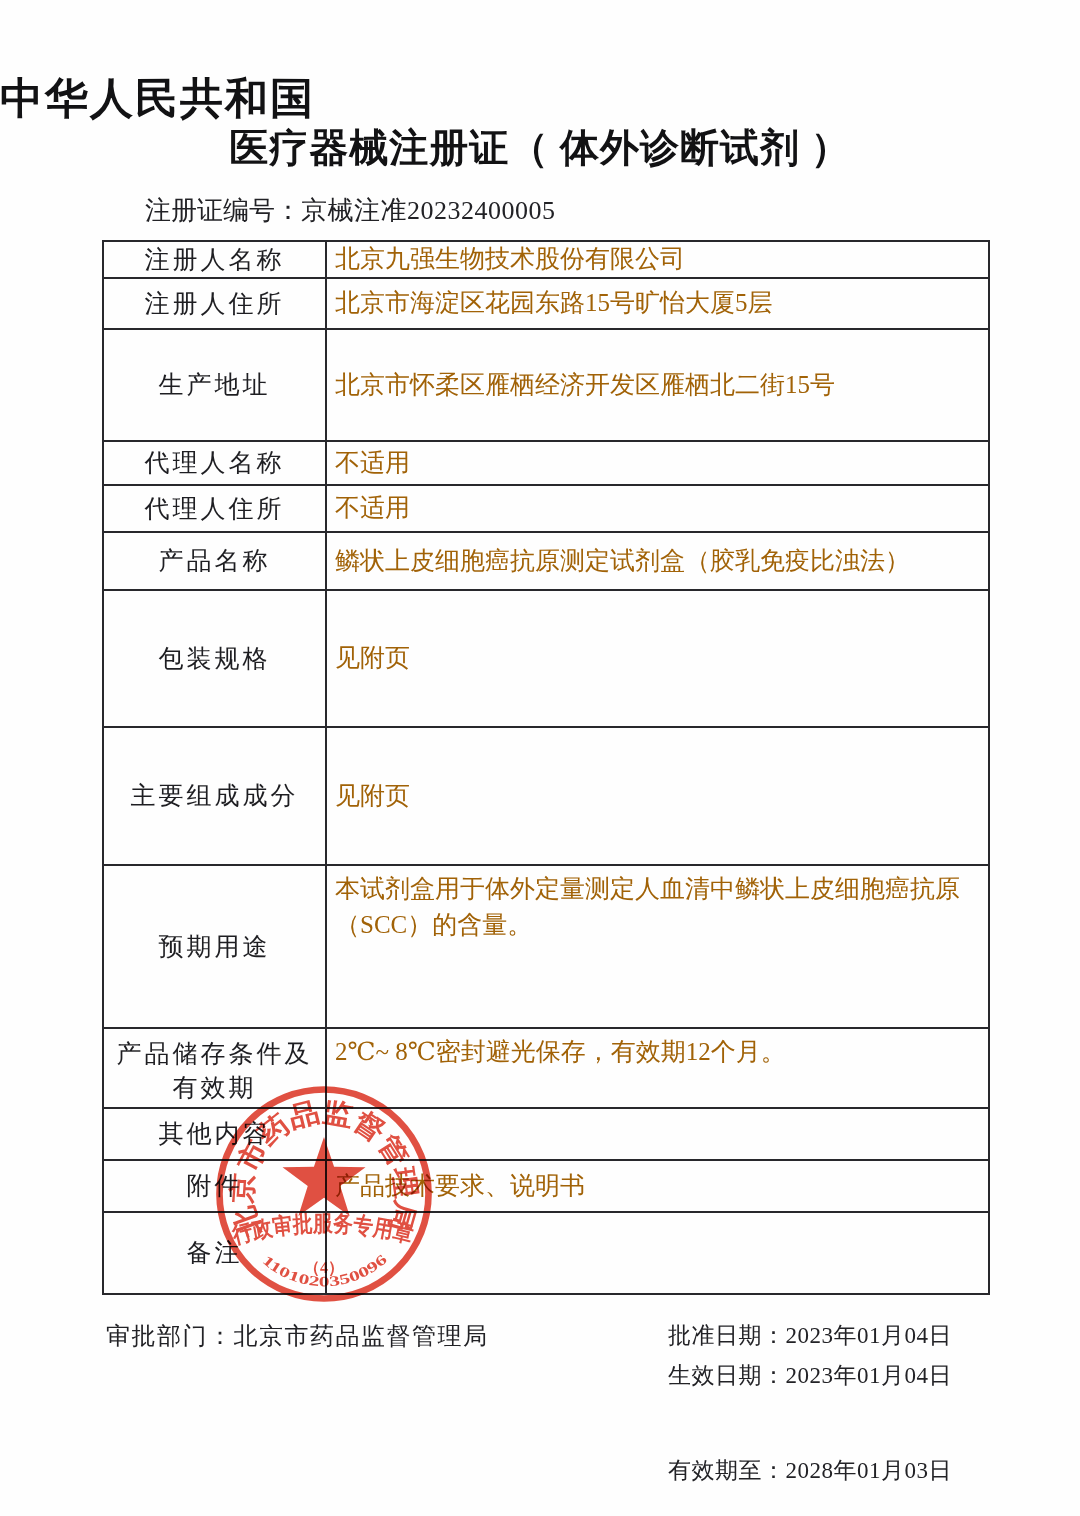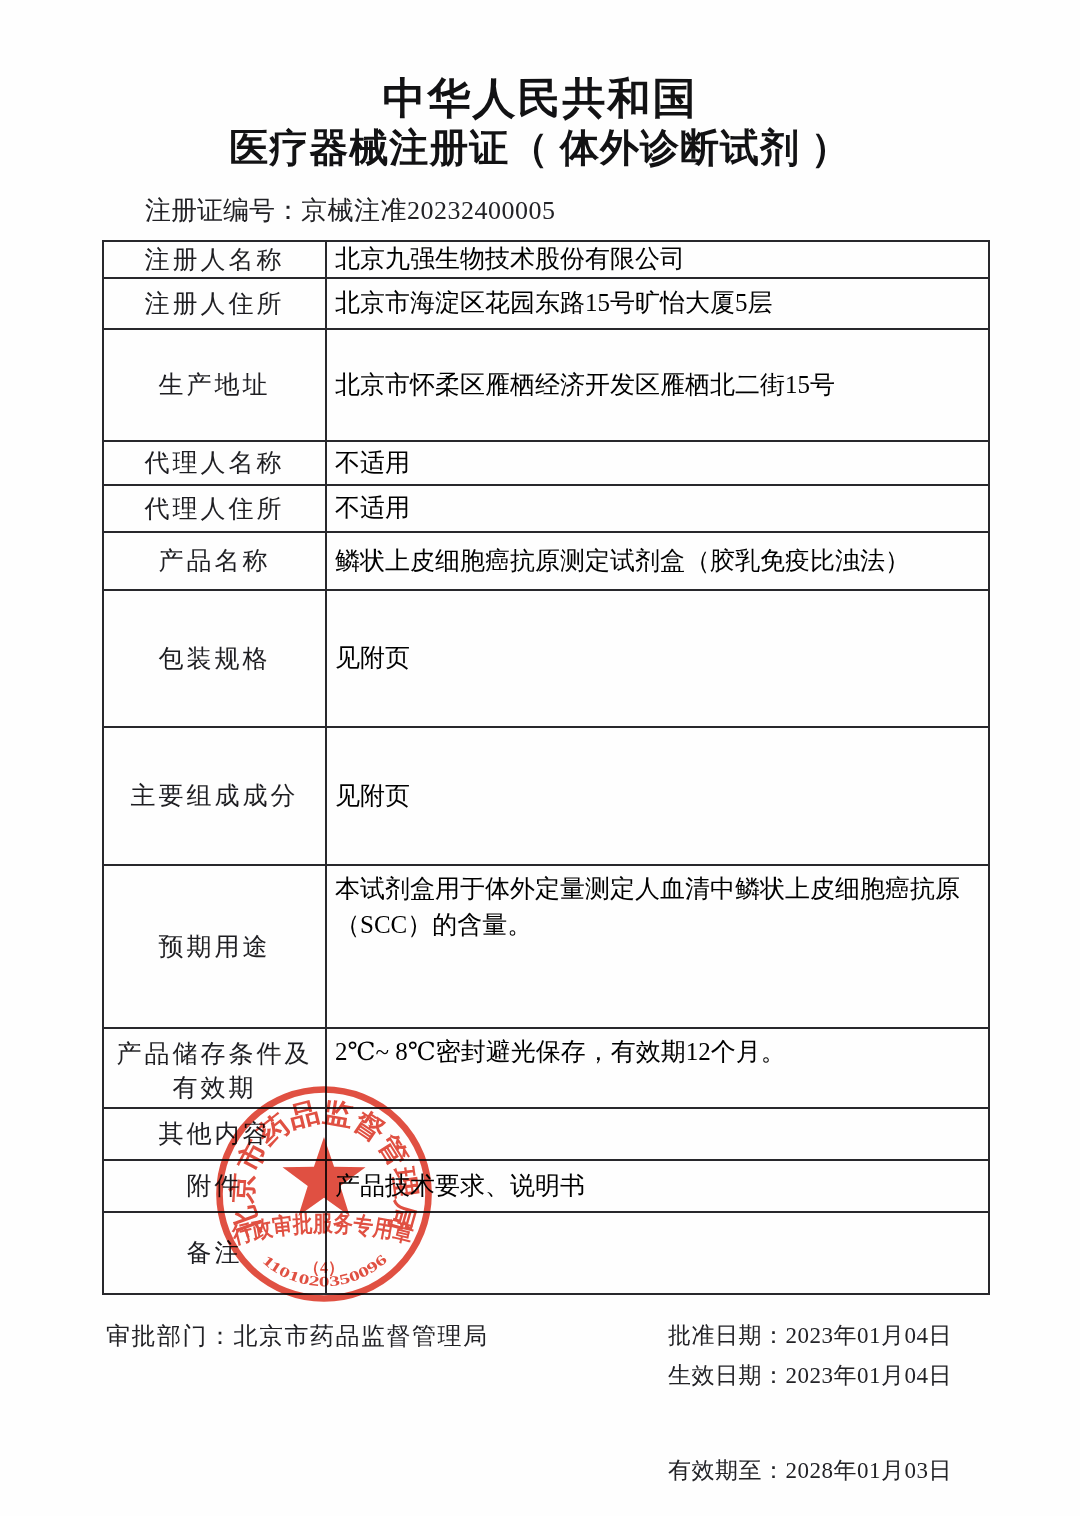--- a/index.html
+++ b/index.html
@@ -10,21 +10,20 @@
     height: 1516px;
     margin: 0 auto;
     background: #fefefe;
     font-family: "Liberation Serif", "DejaVu Serif", serif;
     color: #1c1c1e;
     overflow: hidden;
   }
   .title-line1 {
     position: absolute;
     top: 70px; left: 0; right: 0;
-    text-align: center;
     font-size: 43px;
     font-weight: 700;
     letter-spacing: 2px;
     color: #121214;
   }
   .title-line2 {
     position: absolute;
     top: 121px; left: 0; right: 0;
     text-align: center;
     font-size: 39px;
@@ -60,21 +59,21 @@
     line-height: 1.35;
     color: #1e1e22;
     padding: 2px 2px;
   }
   .cell-value {
     flex: 1;
     display: flex;
     align-items: center;
     font-size: 25px;
     line-height: 1.45;
-    color: #000000;
+    color: #a16207;
     padding: 2px 10px 2px 8px;
   }
   .row.vtop .cell-value { align-items: flex-start; padding-top: 5px; }
   .row.ltop .cell-label { align-items: flex-start; padding-top: 8px; }
 
   .footer-approval {
     position: absolute;
     left: 106px; top: 1320px;
     font-size: 24px;
     letter-spacing: 1.5px;

